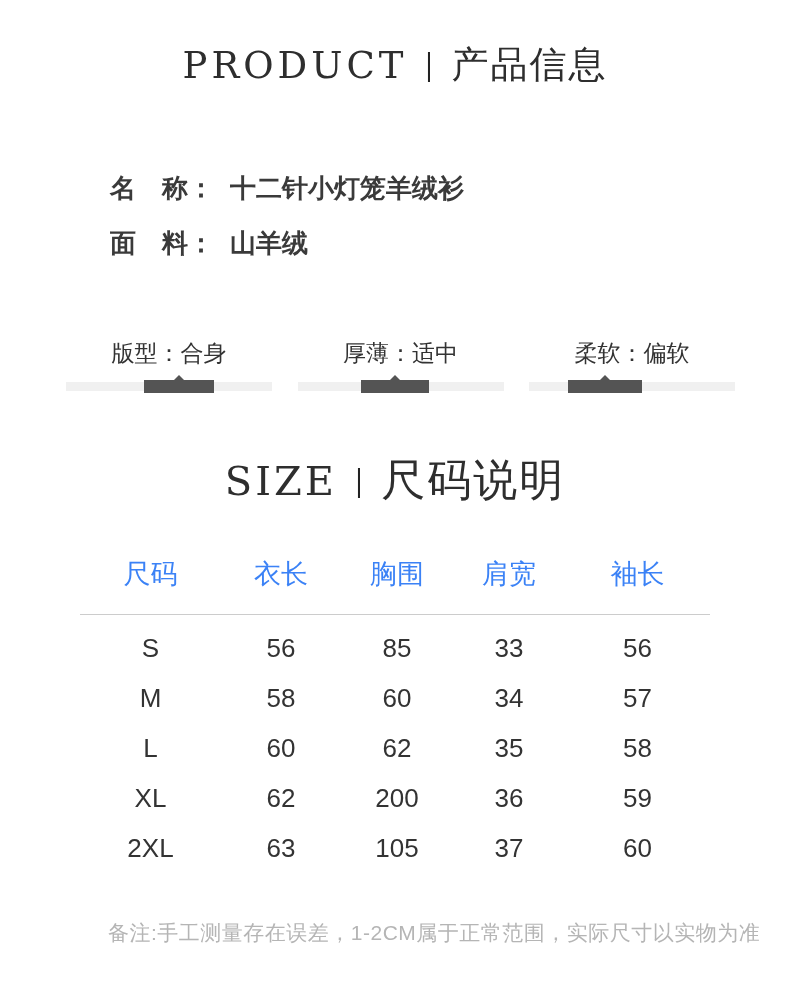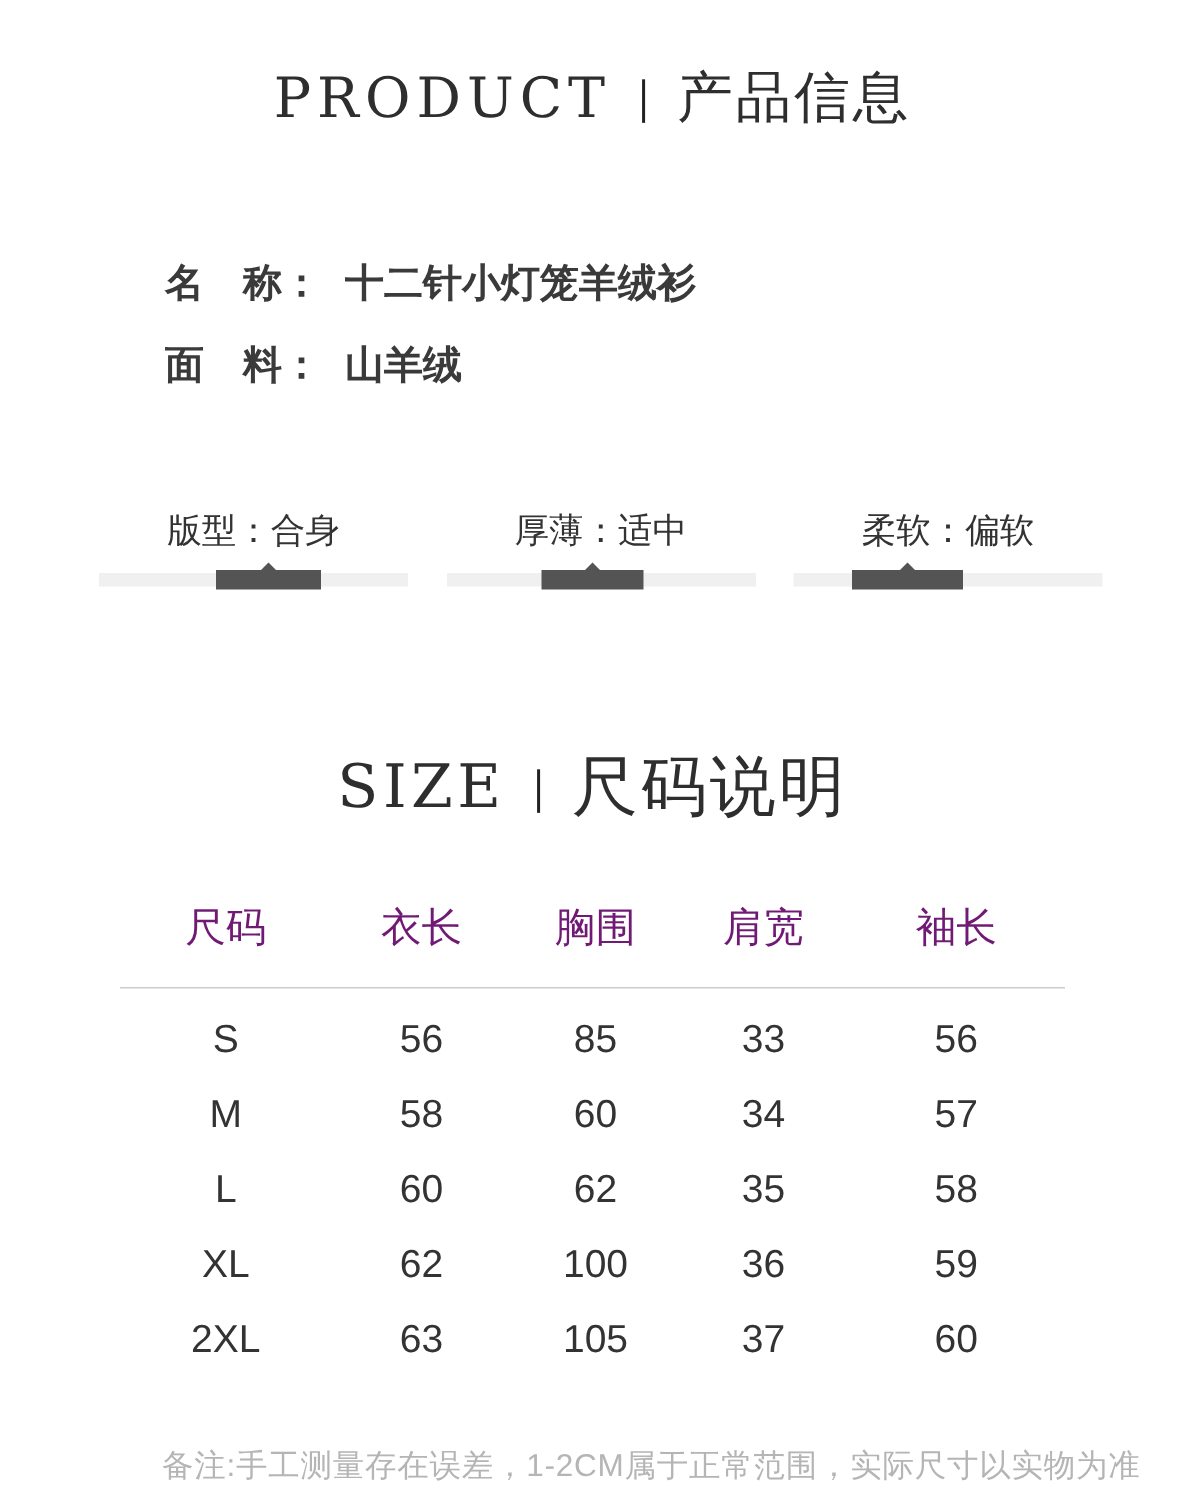--- a/index.html
+++ b/index.html
@@ -21,21 +21,21 @@
   .section-title{
     display:flex;align-items:center;justify-content:center;
     color:var(--text-dark);
   }
   .title-en{
     font-family:"DejaVu Serif","Liberation Serif",serif;
     font-weight:400;letter-spacing:4px;
   }
   .product-title{margin-top:40px;}
   .product-title .title-en{font-size:37px;}
-  .size-title{margin-top:104px;}
+  .size-title{margin-top:60px;}
   .size-title .title-en{font-size:40px;letter-spacing:3px;}
   .title-sep{
     font-size:31px;font-weight:400;color:#222;
     margin:0 18px;transform:scaleX(.8);
   }
   .title-cn{font-size:37px;font-weight:500;letter-spacing:2px;}
   .size-title .title-cn{font-size:44px;}
   
   .fields{margin:84px 0 0 110px;}
   .field-row{font-size:26px;font-weight:600;color:var(--text-body);line-height:28px;}
@@ -67,21 +67,21 @@
   .size-table{margin:46px 80px 0;}
   .table-header,.table-row{
     display:grid;
     grid-template-columns:141px 120px 112px 112px 145px;
   }
   .table-header{
     border-bottom:1px solid var(--table-rule);
     padding-bottom:22px;
   }
   .header-cell{
-    text-align:center;font-size:27px;font-weight:500;color:#701a75;
+    text-align:center;font-size:27px;font-weight:500;color:#3b82f6;
   }
   .table-body{margin-top:8px;}
   .table-row{height:50px;align-items:center;}
   .body-cell{text-align:center;font-size:26px;font-weight:400;color:#333;}
   
   .note{
     margin:46px 0 0 108px;
     font-size:21px;color:var(--note-gray);letter-spacing:.5px;
   }
 </style>
@@ -156,21 +156,21 @@
       <div class="table-row">
         <div class="body-cell">L</div>
         <div class="body-cell">60</div>
         <div class="body-cell">62</div>
         <div class="body-cell">35</div>
         <div class="body-cell">58</div>
       </div>
       <div class="table-row">
         <div class="body-cell">XL</div>
         <div class="body-cell">62</div>
-        <div class="body-cell">100</div>
+        <div class="body-cell">200</div>
         <div class="body-cell">36</div>
         <div class="body-cell">59</div>
       </div>
       <div class="table-row">
         <div class="body-cell">2XL</div>
         <div class="body-cell">63</div>
         <div class="body-cell">105</div>
         <div class="body-cell">37</div>
         <div class="body-cell">60</div>
       </div>

